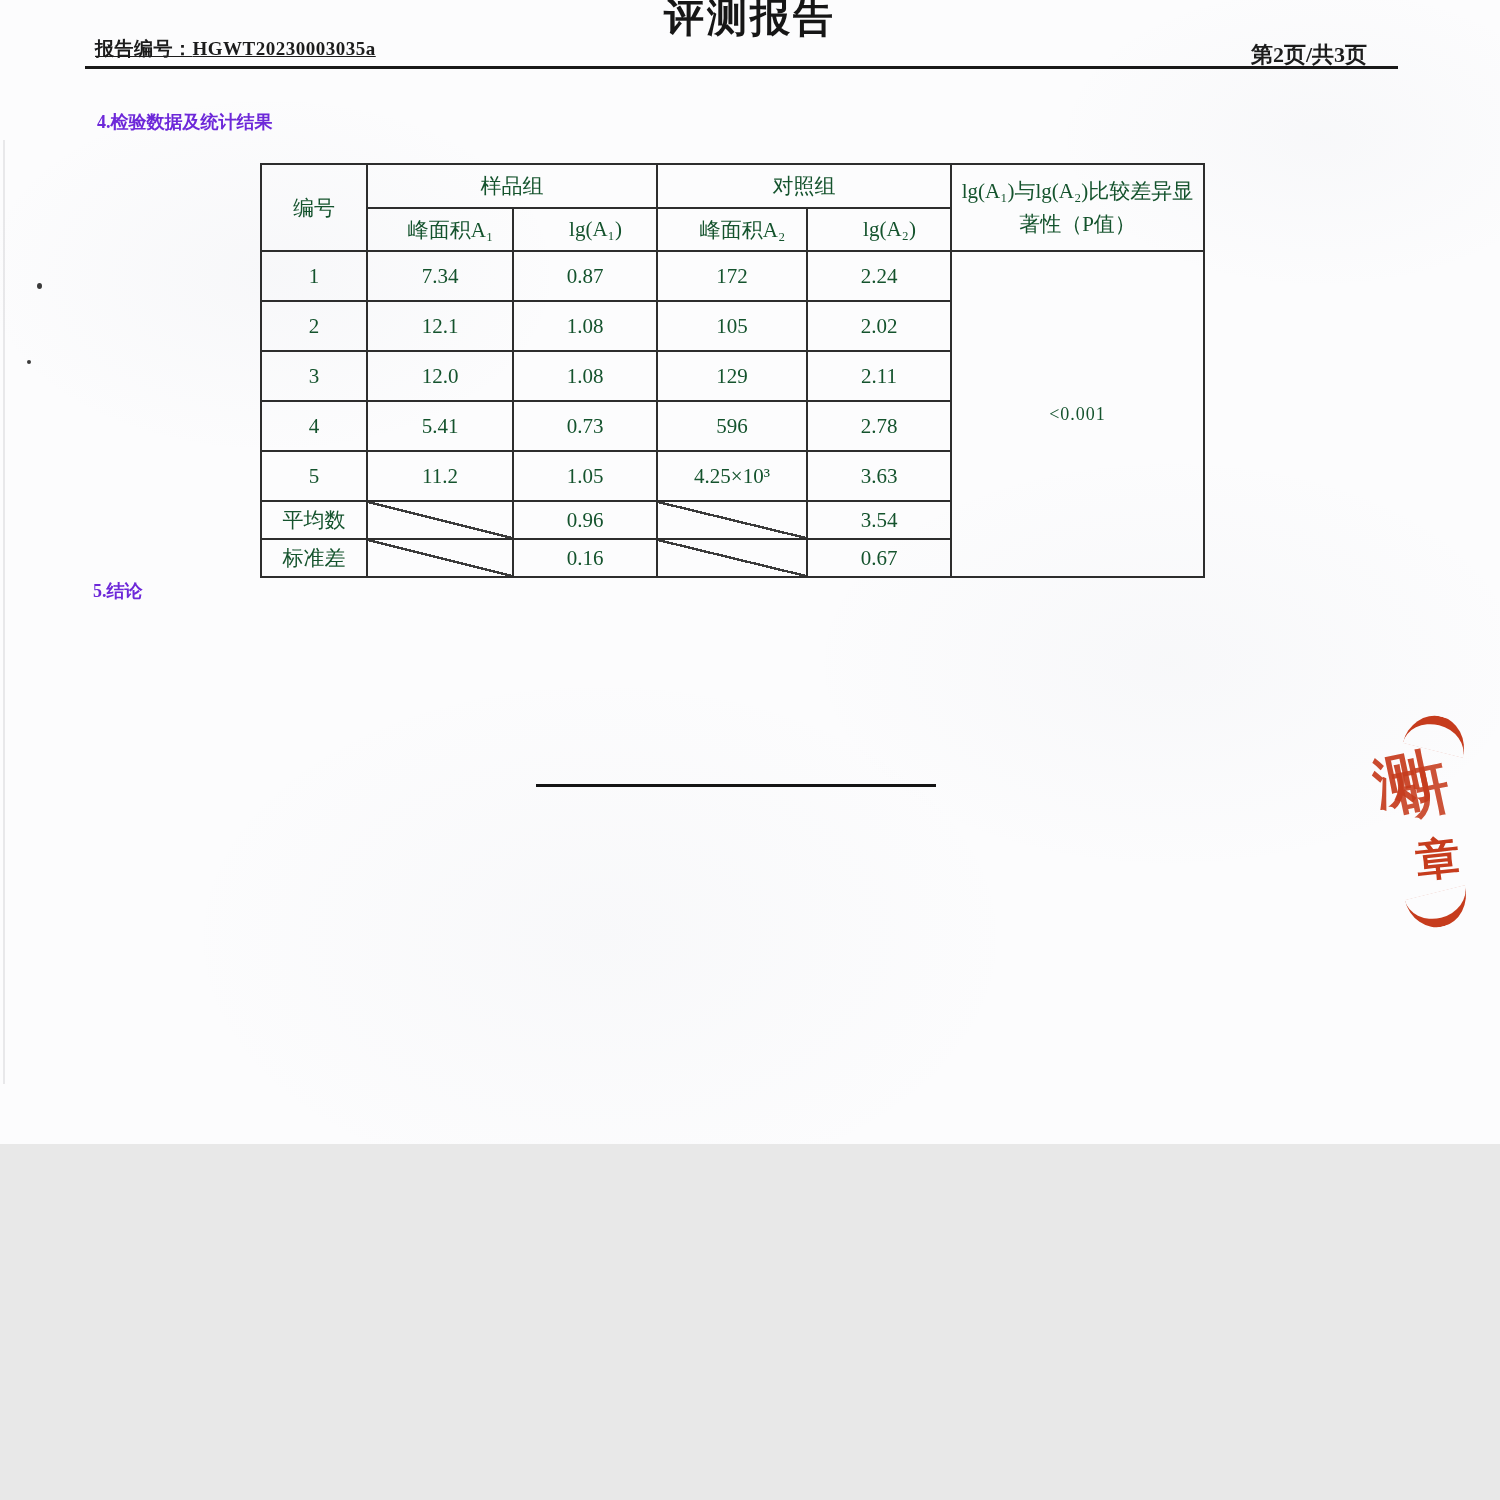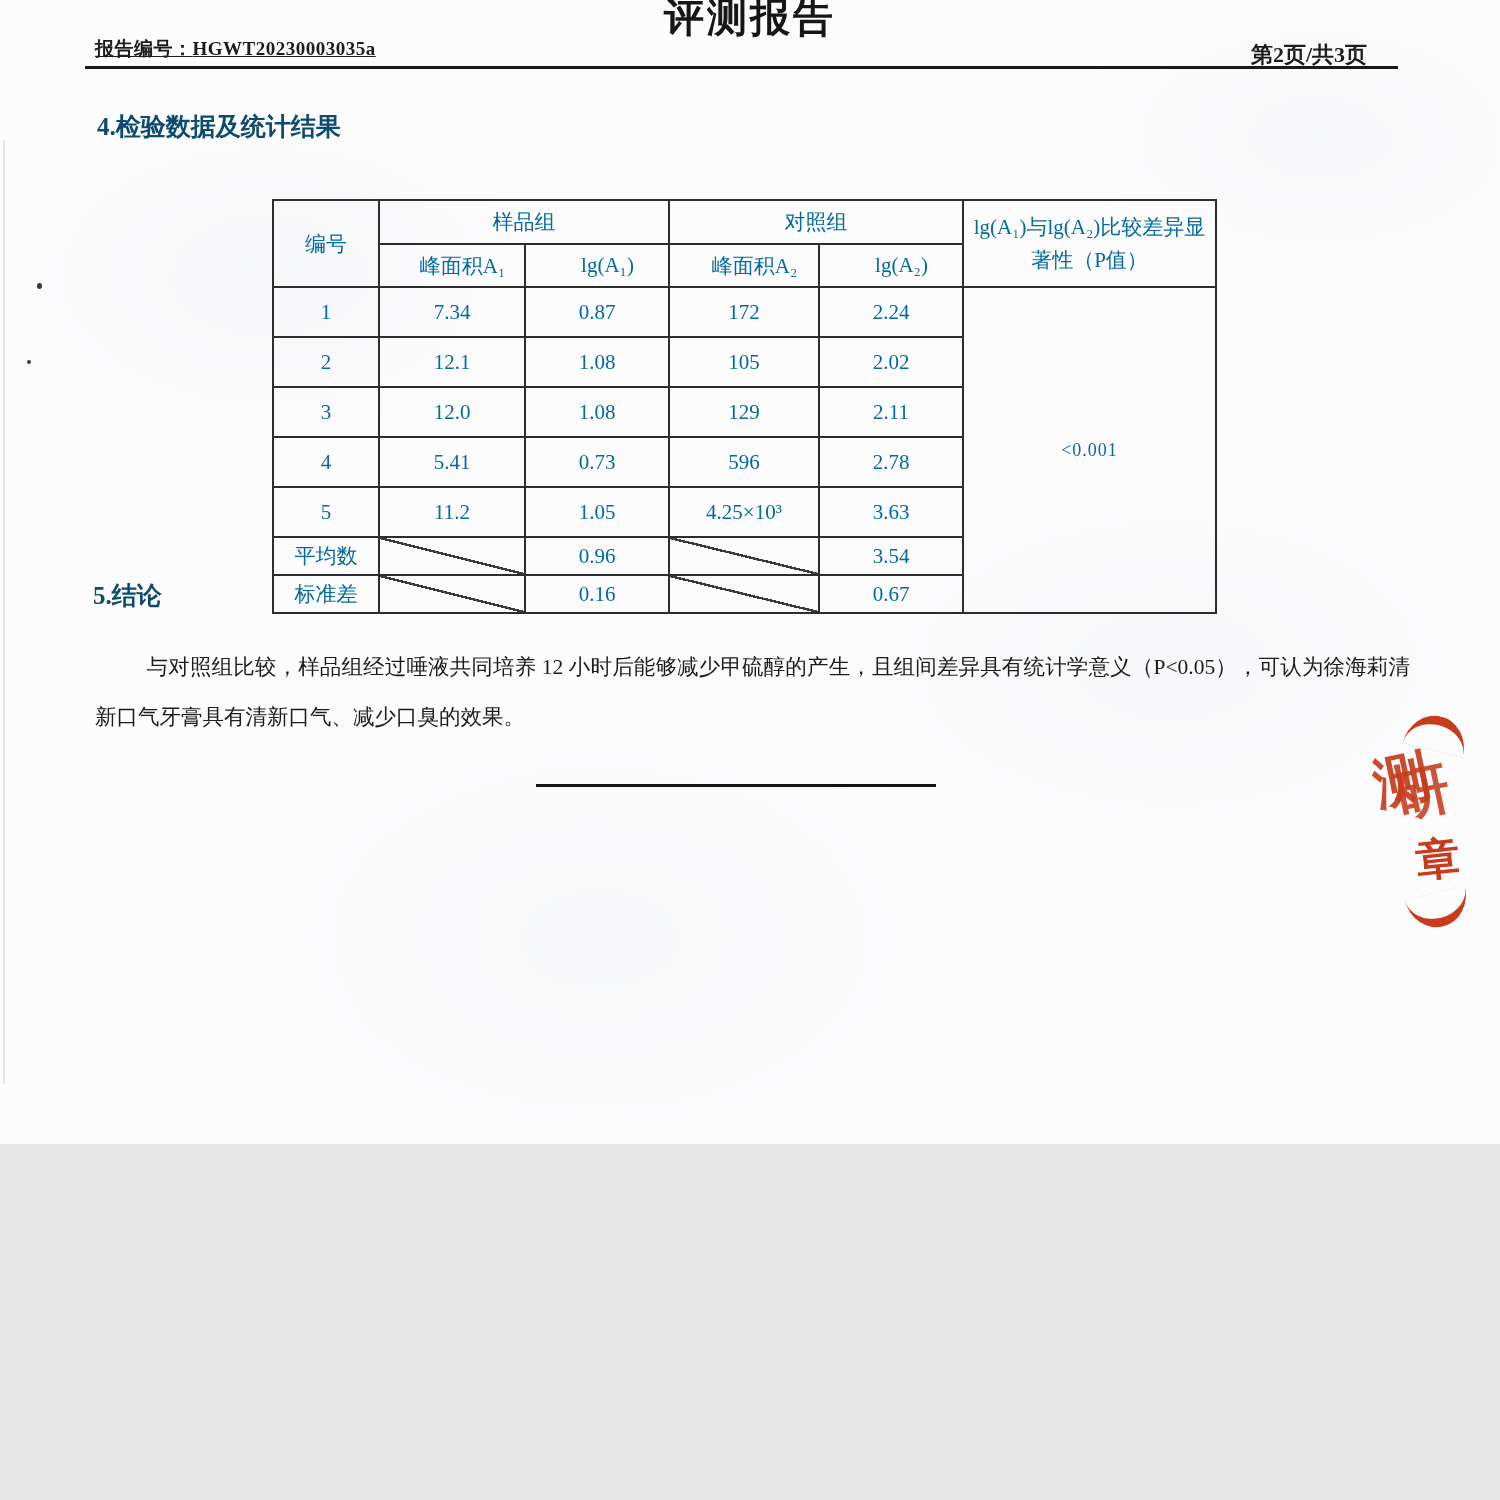--- a/index.html
+++ b/index.html
@@ -41,30 +41,30 @@
     position:absolute;right:133px;top:40px;
     font-size:22px;font-weight:bold;
   }
   .header-rule{
     position:absolute;left:85px;top:66px;width:1313px;height:3px;
     background:#191919;
   }
 
   .section-heading{
     position:absolute;
-    font-size:25px;font-weight:bold;color:#0c4a6e;
+    font-size:18px;font-weight:bold;color:#6d28d9;
   }
   .sec4-heading{left:97px;top:110px;}
   .sec5-heading{left:93px;top:579px;}
 
   .data-table{
-    position:absolute;left:272px;top:163px;
+    position:absolute;left:260px;top:163px;
     border-collapse:collapse;
     table-layout:fixed;
-    font-size:21px;color:#0369a1;margin-top:36px;
+    font-size:21px;color:#14532d;
   }
   .data-table td{
     border:2px solid #2d2d2d;
     text-align:center;vertical-align:middle;
     padding:0 4px;
     overflow:hidden;
   }
   .r-h1 td{height:42px;}
   .r-h2 td{height:41px;padding-left:25px;}
   .r-data td{height:48px;}
@@ -211,21 +211,20 @@
         <td>标准差</td>
         <td class="diag"></td>
         <td>0.16</td>
         <td class="diag"></td>
         <td>0.67</td>
       </tr>
     </tbody>
   </table>
 
   <div class="section-heading sec5-heading">5.结论</div>
-  <p class="conclusion">与对照组比较，样品组经过唾液共同培养 12 小时后能够减少甲硫醇的产生，且组间差异具有统计学意义（P&lt;0.05），可认为徐海莉清新口气牙膏具有清新口气、减少口臭的效果。</p>
 
   <div class="signature-rule"></div>
 
   <div class="stamp" style="color: rgb(198, 60, 29);">
     <div class="stamp-arc stamp-arc-top"></div>
     <div class="stamp-char stamp-char-a">测</div>
     <div class="stamp-char stamp-char-b">研</div>
     <div class="stamp-char-bottom">章</div>
     <div class="stamp-arc stamp-arc-bottom"></div>
   </div>

